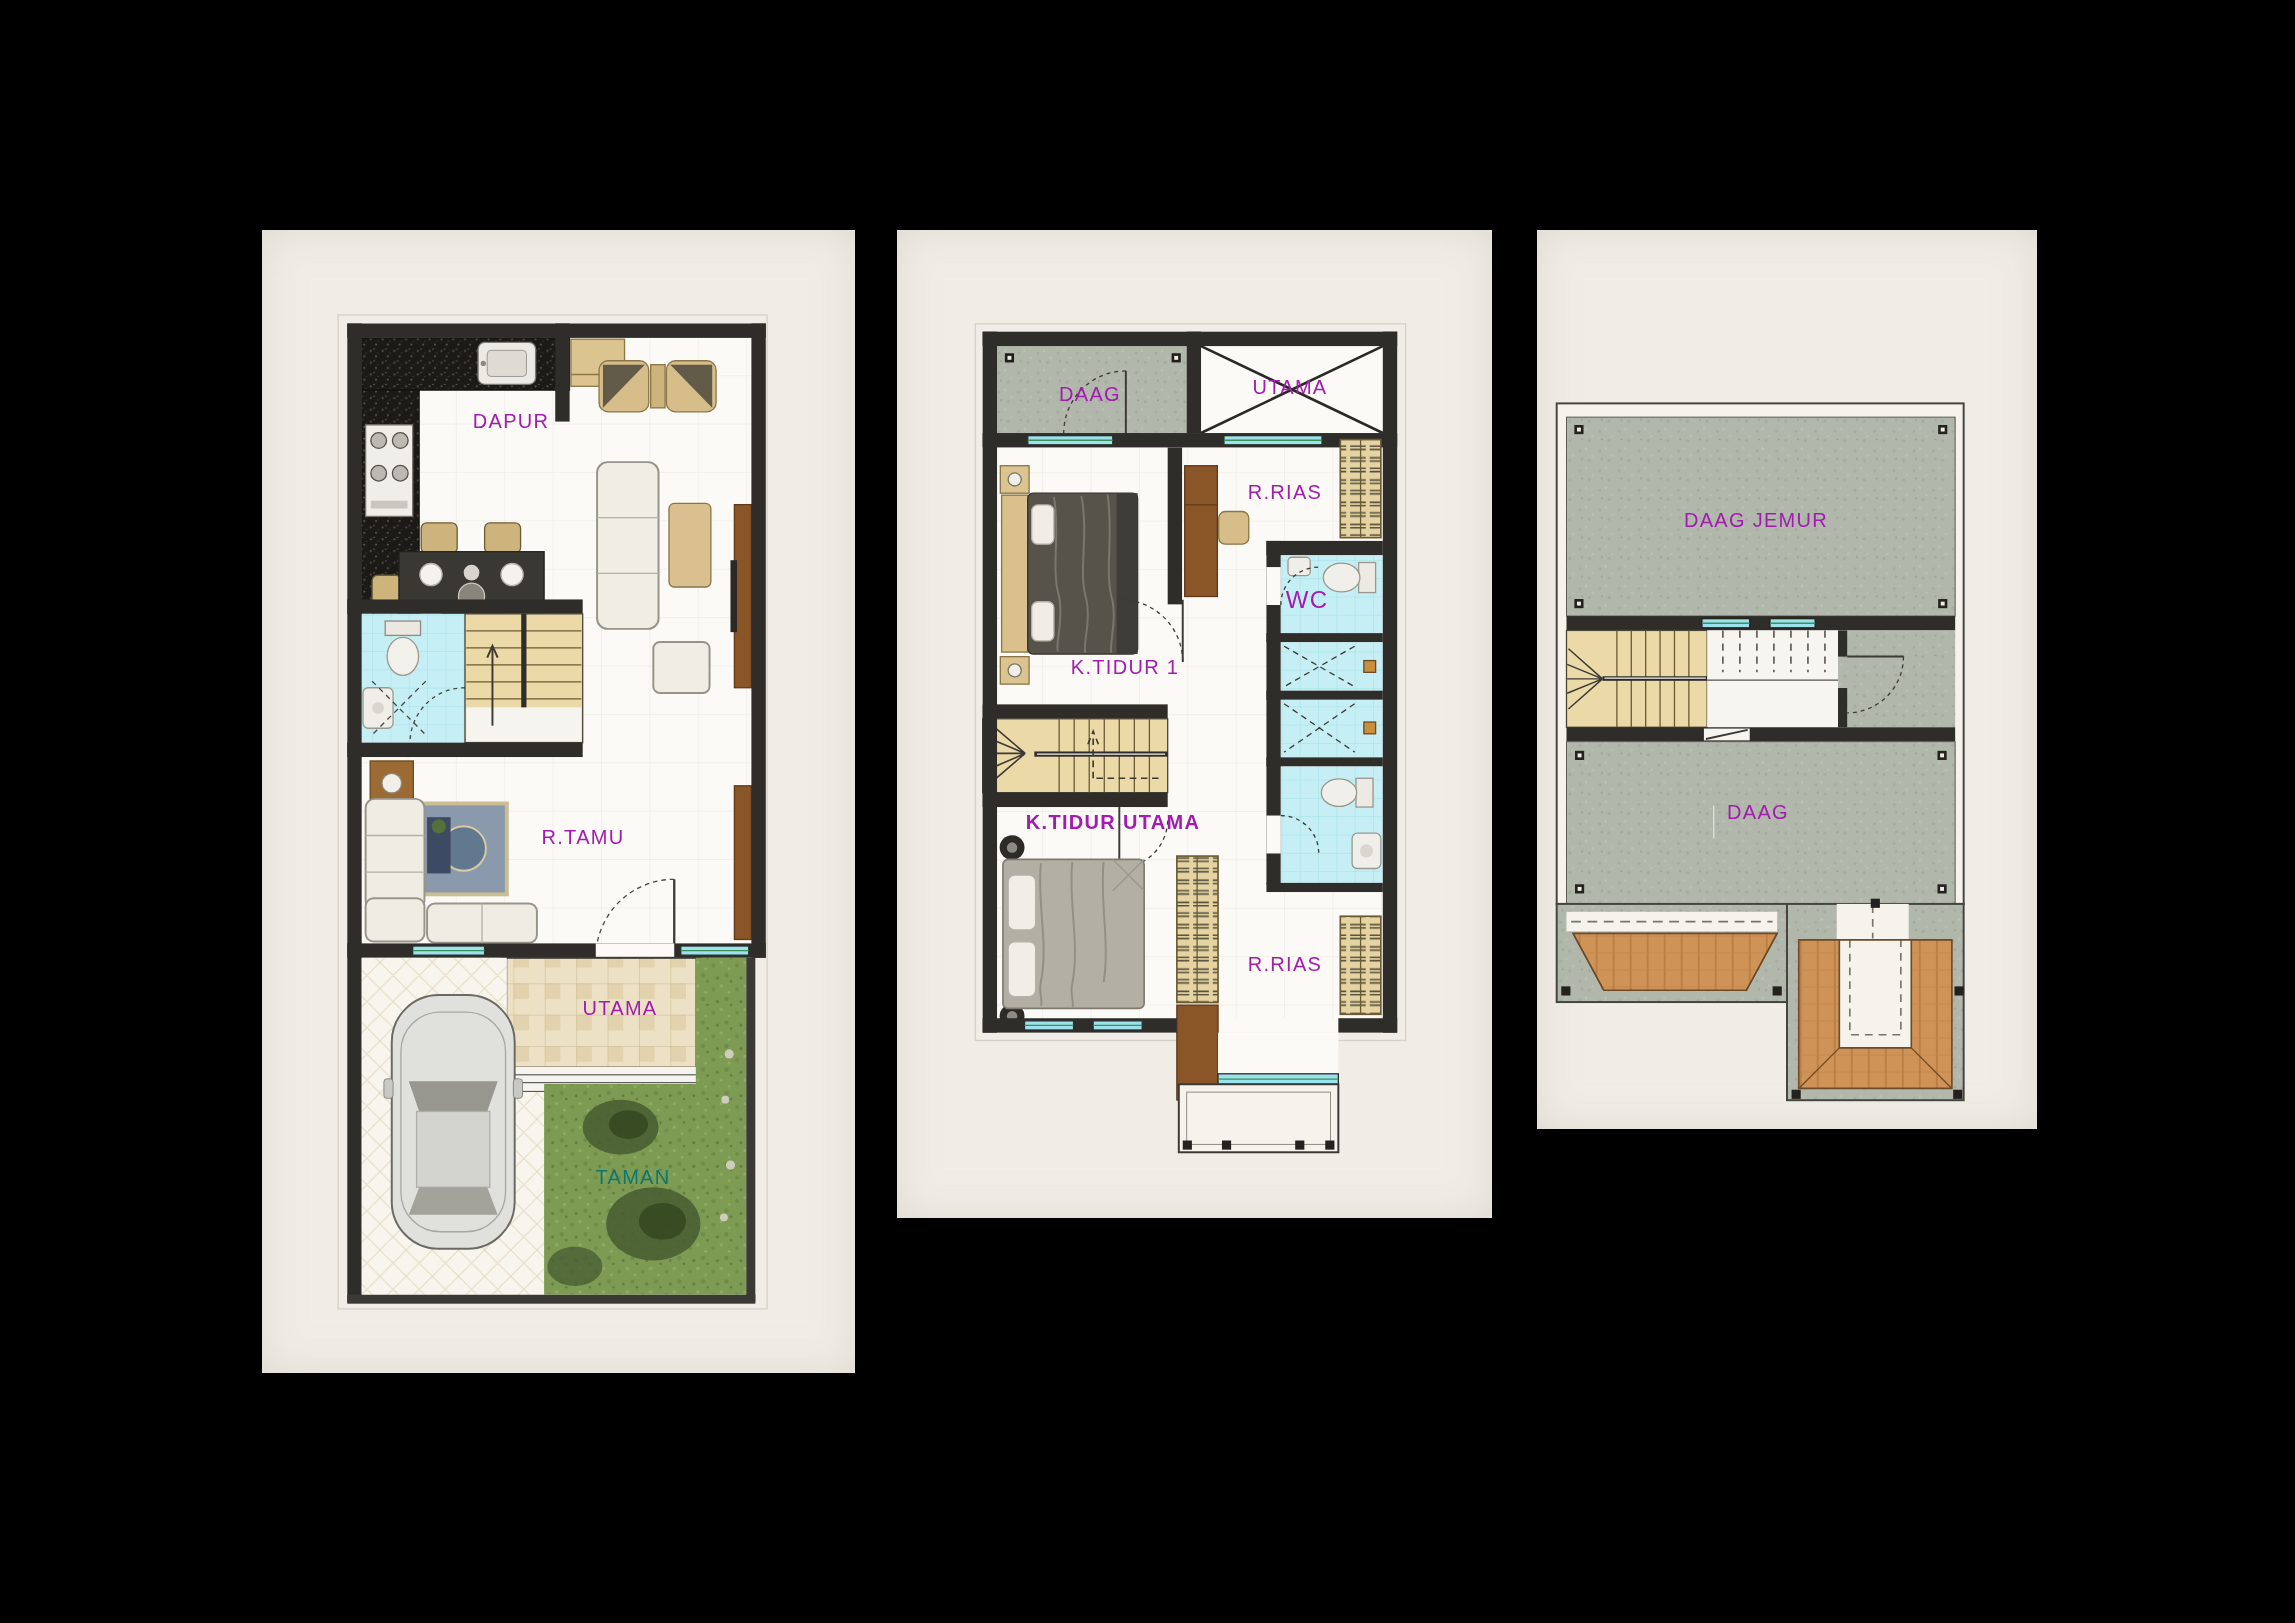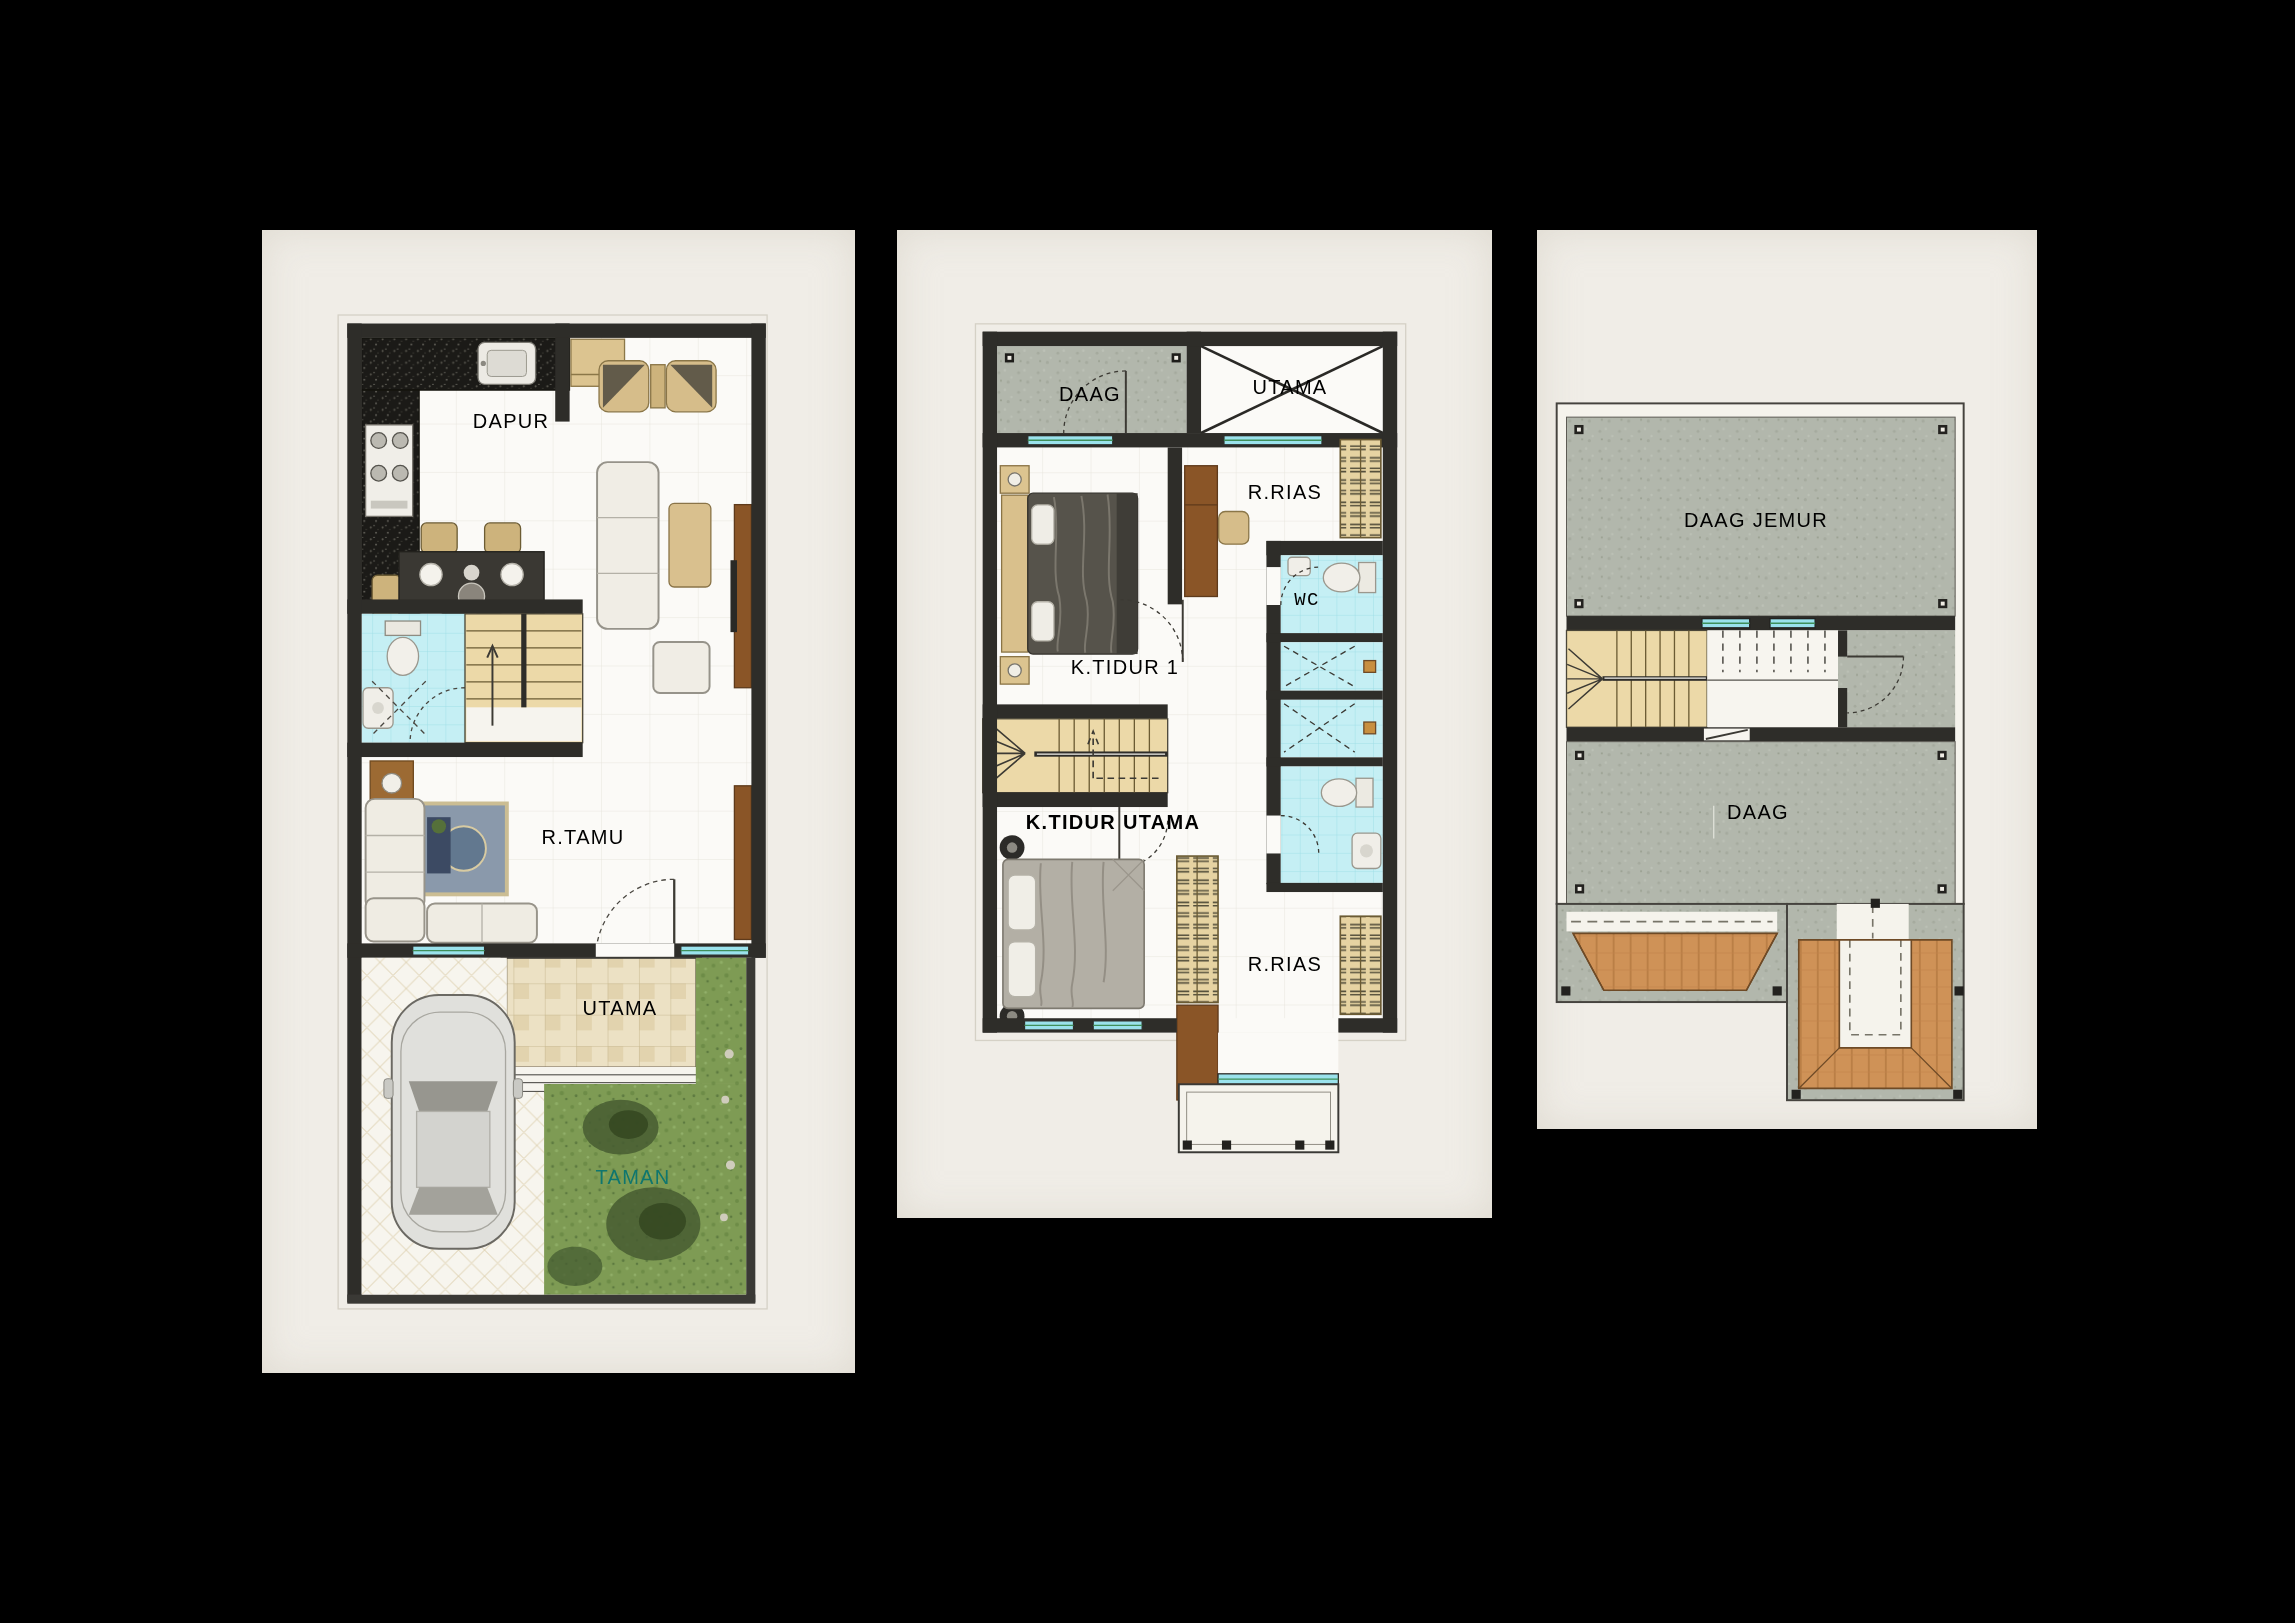--- a/index.html
+++ b/index.html
@@ -2,25 +2,25 @@
 <html style="font-size:10.5px"><head>
 <meta charset="utf-8">
 <style>
   html,body{margin:0;padding:0;background:#000;}
   body{width:2295px;height:1623px;position:relative;font-family:"Liberation Sans",sans-serif;}
   .stage{position:absolute;left:0;top:0;width:2295px;height:1623px;background:#000;overflow:hidden;}
   .panel{position:absolute;background:#f0ede7;box-shadow:inset 0 0 39px rgba(210,204,192,.55);}
   .panel svg{position:absolute;left:0;top:0;width:100%;height:100%;display:block;}
   .room-label{
     position:absolute;transform:translate(-50%,-50%);
-    font-size:20px;line-height:1;color:#000000;letter-spacing:1.3px;white-space:nowrap;
+    font-size:20px;line-height:1;color:#a21caf;letter-spacing:1.3px;white-space:nowrap;
     font-family:"Liberation Sans",sans-serif;
   }
   .room-label.on-green{color:#0f766e;}
-  .room-label.small{font-size:19px;font-family:Liberation Mono, monospace;}
+  .room-label.small{font-size:24px;}
 </style>
 </head>
 <body>
 
 <div class="stage">
 
   <div class="panel" style="left:262px;top:230px;width:593px;height:1143px;">
     <svg viewBox="0 0 906 1748">
       <defs>
         <pattern id="gridA" width="74" height="74" patternUnits="userSpaceOnUse">

